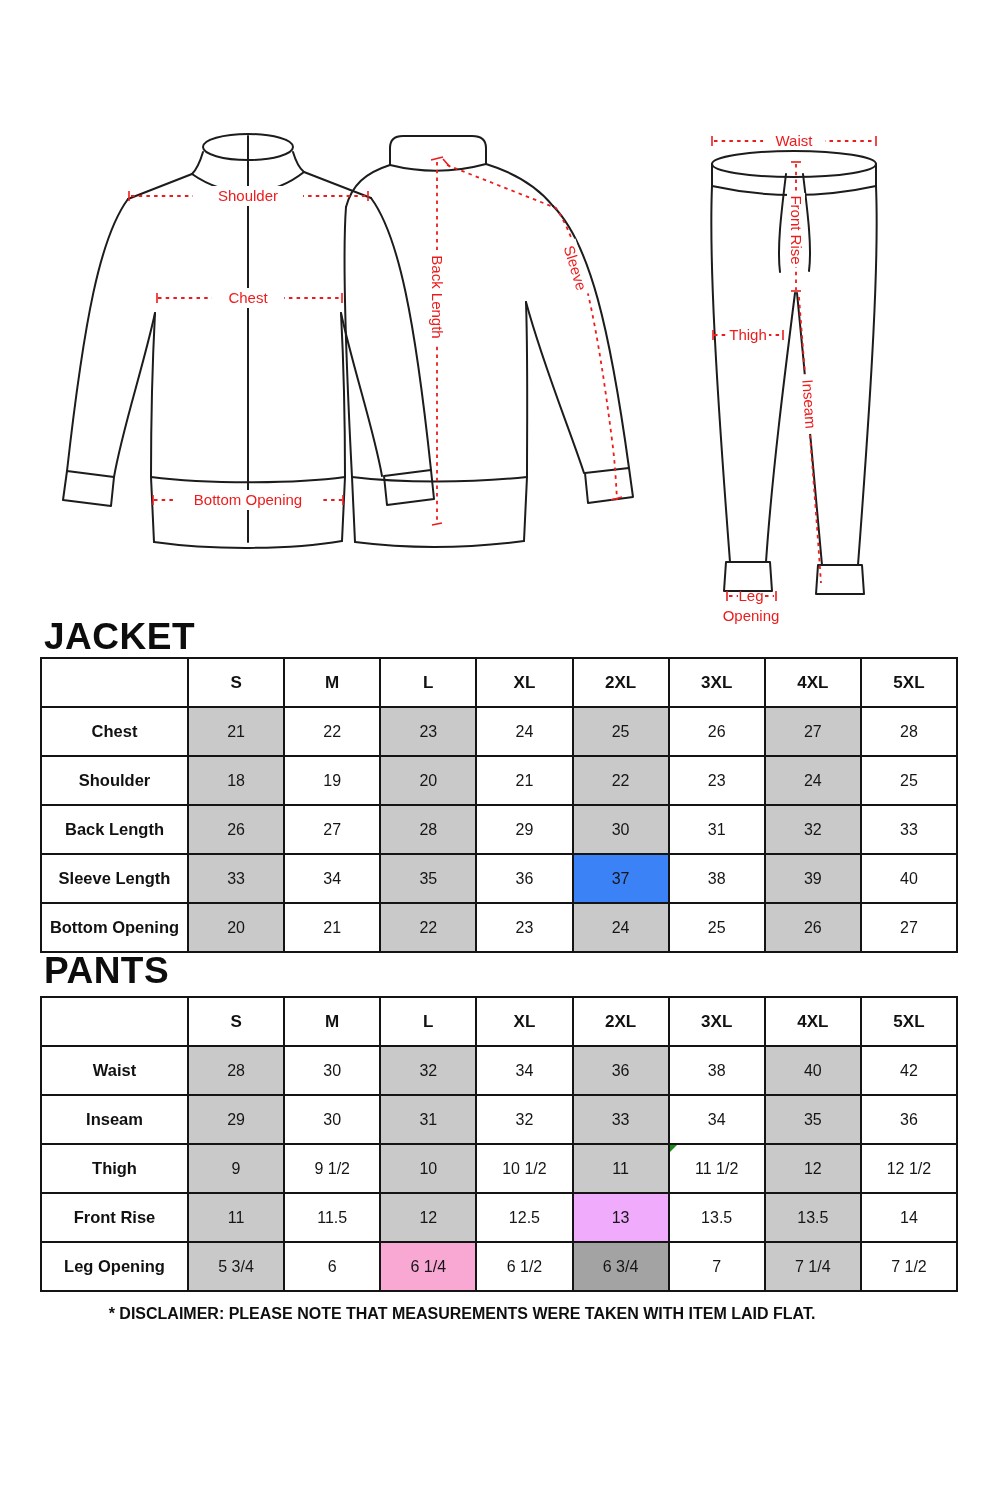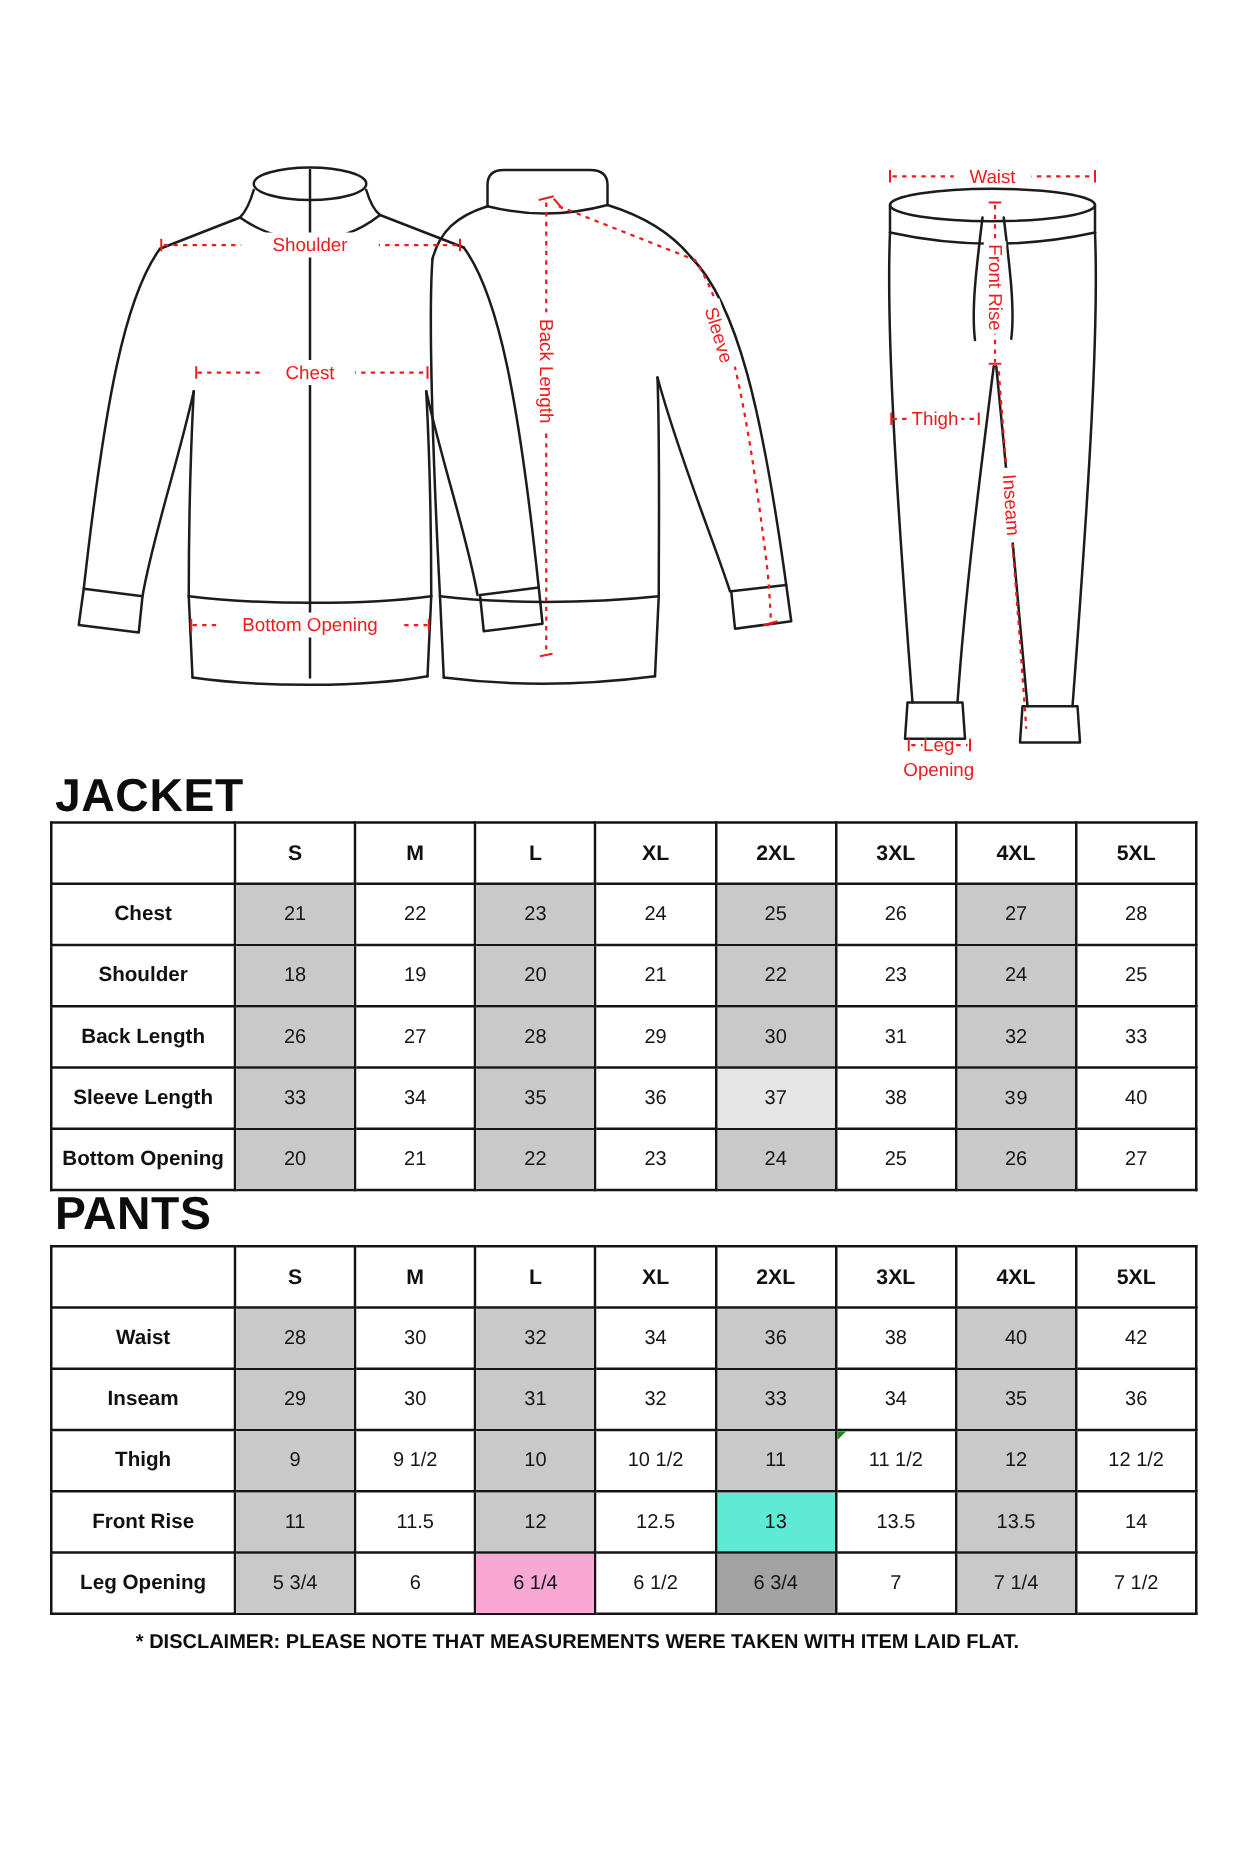--- a/index.html
+++ b/index.html
@@ -218,23 +218,23 @@
             <td>31</td>
             <td style="background: rgb(201, 201, 201);">32</td>
             <td>33</td>
           </tr>
           <tr>
             <th>Sleeve Length</th>
             <td style="background: rgb(201, 201, 201);">33</td>
             <td>34</td>
             <td style="background: rgb(201, 201, 201);">35</td>
             <td>36</td>
-            <td style="background: #e5e5e5; margin-top: 20px;">37</td>
+            <td style="background: #3b82f6; margin-top: 20px;">37</td>
             <td>38</td>
-            <td style="background: rgb(201, 201, 201); font-family: Liberation Mono, monospace;">39</td>
+            <td style="background: rgb(201, 201, 201);">39</td>
             <td>40</td>
           </tr>
           <tr>
             <th>Bottom Opening</th>
             <td style="background: rgb(201, 201, 201);">20</td>
             <td>21</td>
             <td style="background: rgb(201, 201, 201);">22</td>
             <td>23</td>
             <td style="background: rgb(201, 201, 201);">24</td>
             <td>25</td>
@@ -294,21 +294,21 @@
             <td>11 1/2<span class="corner-marker" style="border-top-color: rgb(26, 138, 26);"></span></td>
             <td style="background: rgb(201, 201, 201);">12</td>
             <td>12 1/2</td>
           </tr>
           <tr>
             <th>Front Rise</th>
             <td style="background: rgb(201, 201, 201);">11</td>
             <td>11.5</td>
             <td style="background: rgb(201, 201, 201);">12</td>
             <td>12.5</td>
-            <td style="background: #5eead4;">13</td>
+            <td style="background: #f0abfc;">13</td>
             <td>13.5</td>
             <td style="background: rgb(201, 201, 201);">13.5</td>
             <td>14</td>
           </tr>
           <tr>
             <th>Leg Opening</th>
             <td style="background: rgb(201, 201, 201);">5 3/4</td>
             <td>6</td>
             <td style="background: #f9a8d4;">6 1/4</td>
             <td>6 1/2</td>

